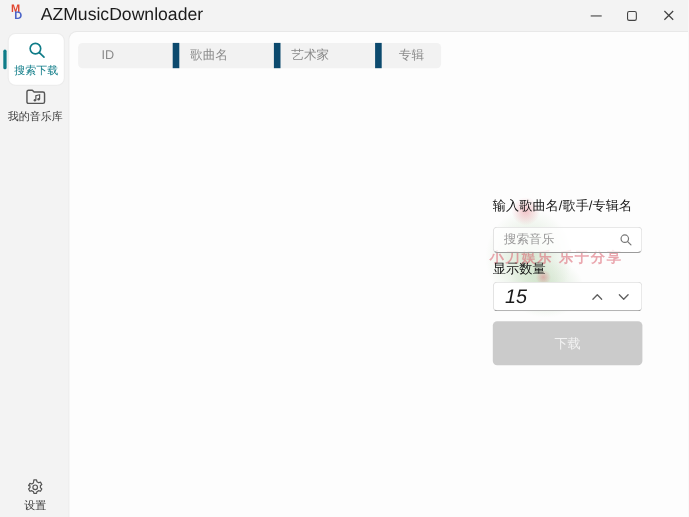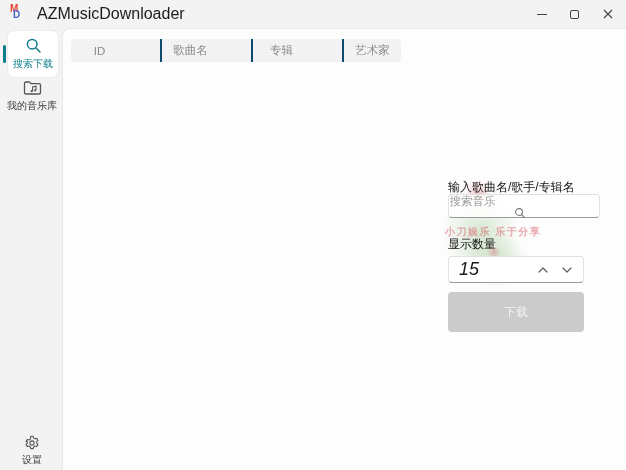--- a/index.html
+++ b/index.html
@@ -45,41 +45,41 @@
     border-top-left-radius: 8px;
   }
 
   
   .table-header {
     position: absolute; left: 8px; top: 10px; width: 330px; height: 23px;
     background: #f2f2f2; border-radius: 4px; display: flex; align-items: stretch; gap: 32px;
   }
   .th-cell { flex: 1; display: flex; align-items: center; justify-content: center;
     font-size: 11.5px; color: #8a8a8a; }
-  .th-cell + .th-cell { border-left: 2px solid #0c4a6e; }
+  .th-cell + .th-cell { border-left: 6px solid #0c4a6e; }
 
   
   .wm-blob { position: absolute; border-radius: 50%; pointer-events: none; }
   .wm-blob.b1 { left: 378px; top: 160px; width: 80px; height: 90px;
     background: radial-gradient(ellipse at 50% 50%, rgba(154,196,142,0.40), rgba(154,196,142,0) 70%); }
   .wm-blob.b2 { left: 398px; top: 205px; width: 70px; height: 55px;
     background: radial-gradient(ellipse at 50% 50%, rgba(154,196,142,0.38), rgba(154,196,142,0) 70%); }
   .wm-blob.b3 { left: 402px; top: 150px; width: 26px; height: 26px;
     background: radial-gradient(circle, rgba(224,92,108,0.35), rgba(224,92,108,0) 70%); }
   .wm-blob.b4 { left: 424px; top: 216px; width: 14px; height: 14px;
     background: radial-gradient(circle, rgba(224,92,108,0.40), rgba(224,92,108,0) 70%); }
-  .wm-text { position: absolute; left: 382px; top: 196px; font-size: 10px; font-weight: bold;
+  .wm-text { position: absolute; left: 382px; top: 196px; font-size: 13px; font-weight: bold;
     color: rgba(219,95,110,0.55); letter-spacing: 1.5px; white-space: nowrap; pointer-events: none; }
 
   
   .input-label { position: absolute; left: 385px; top: 150px; font-size: 12px; color: #141414; }
   .search-box {
-    position: absolute; left: 385px; top: 165px; width: 152px; height: 24px;
+    position: absolute; left: 385px; top: 177px; width: 136px; height: 24px;
     background: rgba(255,255,255,0.78); border: 1px solid #e0e0e0; border-bottom-color: #9b9b9b;
-    border-radius: 4px; display: flex; align-items: center; flex-direction: column;
+    border-radius: 4px; display: flex; align-items: center;
   }
   .search-box input {
     flex: 1; border: none; outline: none; background: transparent;
     font-family: "Liberation Sans", sans-serif; font-size: 11.5px; color: #1a1a1a;
     padding: 0 4px 0 9px; min-width: 0;
   }
   .search-box input::placeholder { color: #9a9a9a; }
   .search-box .sicon { margin-right: 8px; display: flex; }
 
   .quantity-label { position: absolute; left: 385px; top: 207px; font-size: 12px; color: #141414; }
@@ -156,22 +156,22 @@
     </svg>
     <span class="nav-label">设置</span>
   </div>
 </div>
 
 <div class="main-card">
 
   <div class="table-header">
     <div class="th-cell">ID</div>
     <div class="th-cell">歌曲名</div>
+    <div class="th-cell">艺术家</div>
     <div class="th-cell">专辑</div>
-    <div class="th-cell">艺术家</div>
   </div>
 
   <div class="wm-blob b1"></div>
   <div class="wm-blob b2"></div>
   <div class="wm-blob b3"></div>
   <div class="wm-blob b4"></div>
   <div class="wm-text">小刀娱乐 乐于分享</div>
 
   <div class="input-label">输入歌曲名/歌手/专辑名</div>
 

